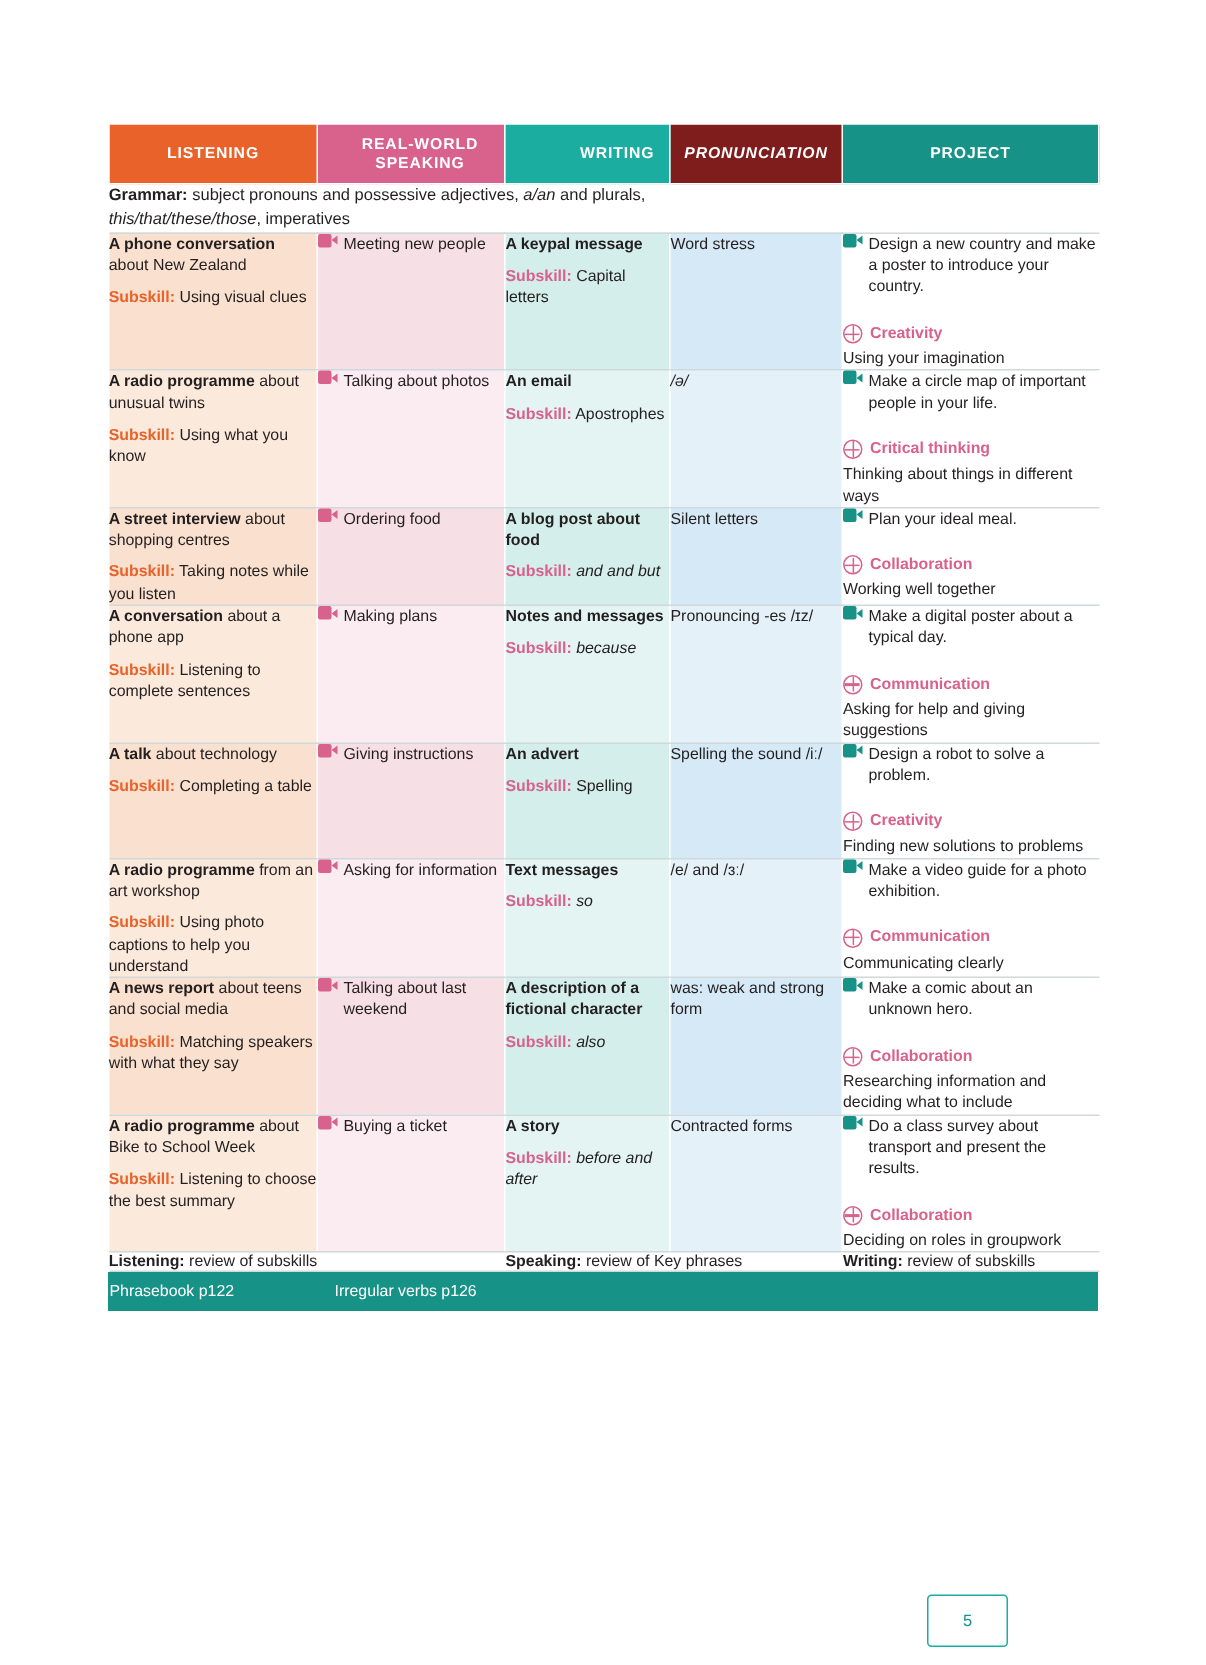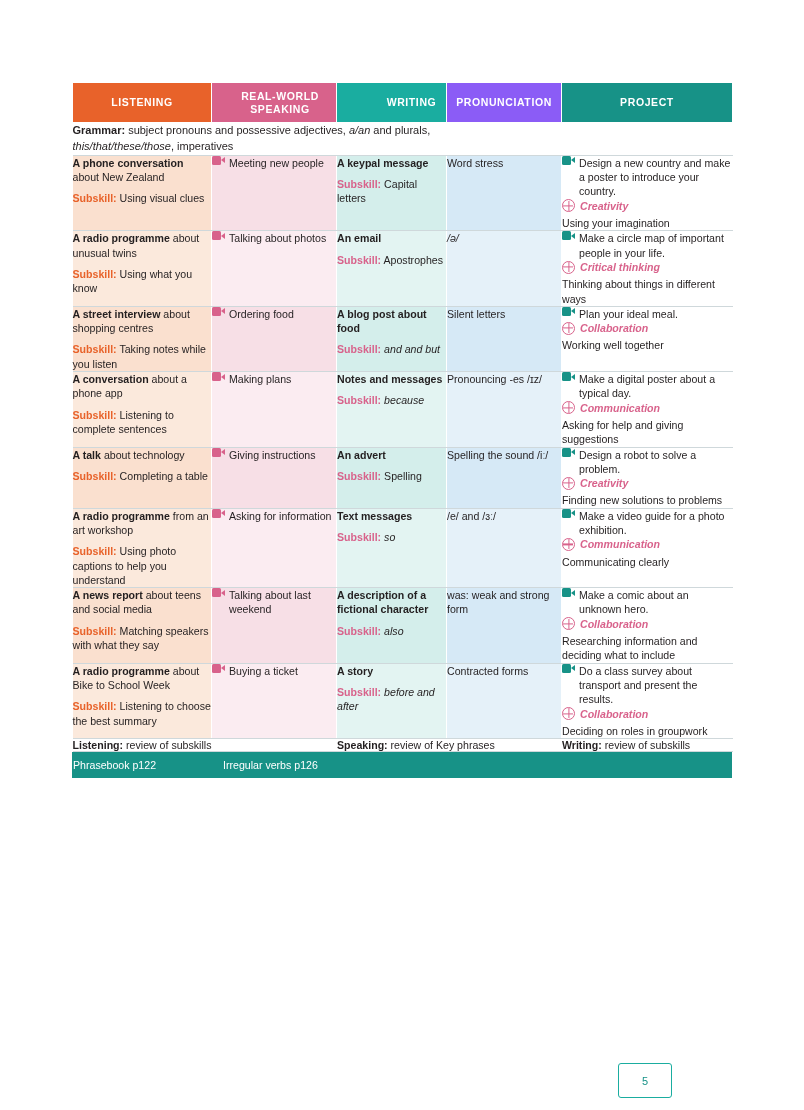--- a/index.html
+++ b/index.html
@@ -58,21 +58,21 @@
     display: flex;
     align-items: center;
     justify-content: center;
     height: 100%;
     padding: 0 4px;
     box-sizing: border-box;
   }
   .hdr.listening { background: #e8622a; }
   .hdr.rws { background: #d8628b; padding-left: 12px; }
   .hdr.writing { background: #1aada0; padding-left: 40px; }
-  .hdr.pron { background: #8b5cf6; }
+  .hdr.pron { background: #7f1d1d; font-style: italic; }
   .hdr.project { background: #179287; }
 
   
   .grammar-cell {
     background: #ffffff;
     border-bottom: 1px solid #cfd8db;
     padding: 10px 8px 12px 8px;
     font-size: 11px;
     line-height: 1.45;
     color: #231f20;
@@ -134,25 +134,24 @@
   .vid-pink { color: #d8628b; }
   .vid-pink .body { background: #d8628b; }
   .vid-teal { color: #179287; }
   .vid-teal .body { background: #179287; }
 
   .rws-line { display: flex; gap: 0; }
   .rws-line .txt { flex: 1; }
 
   
   .value-row {
-    margin-top: 0;
+    margin-top: 16px;
     display: flex;
-    align-items: center;
+    align-items: flex-end;
     gap: 5px;
-    font-style: italic;
   }
   .globe {
     width: 13px; height: 13px;
     border-radius: 50%;
     border: 1.4px solid #d8628b;
     position: relative;
     flex: none;
     box-sizing: border-box;
   }
   .globe::before {

